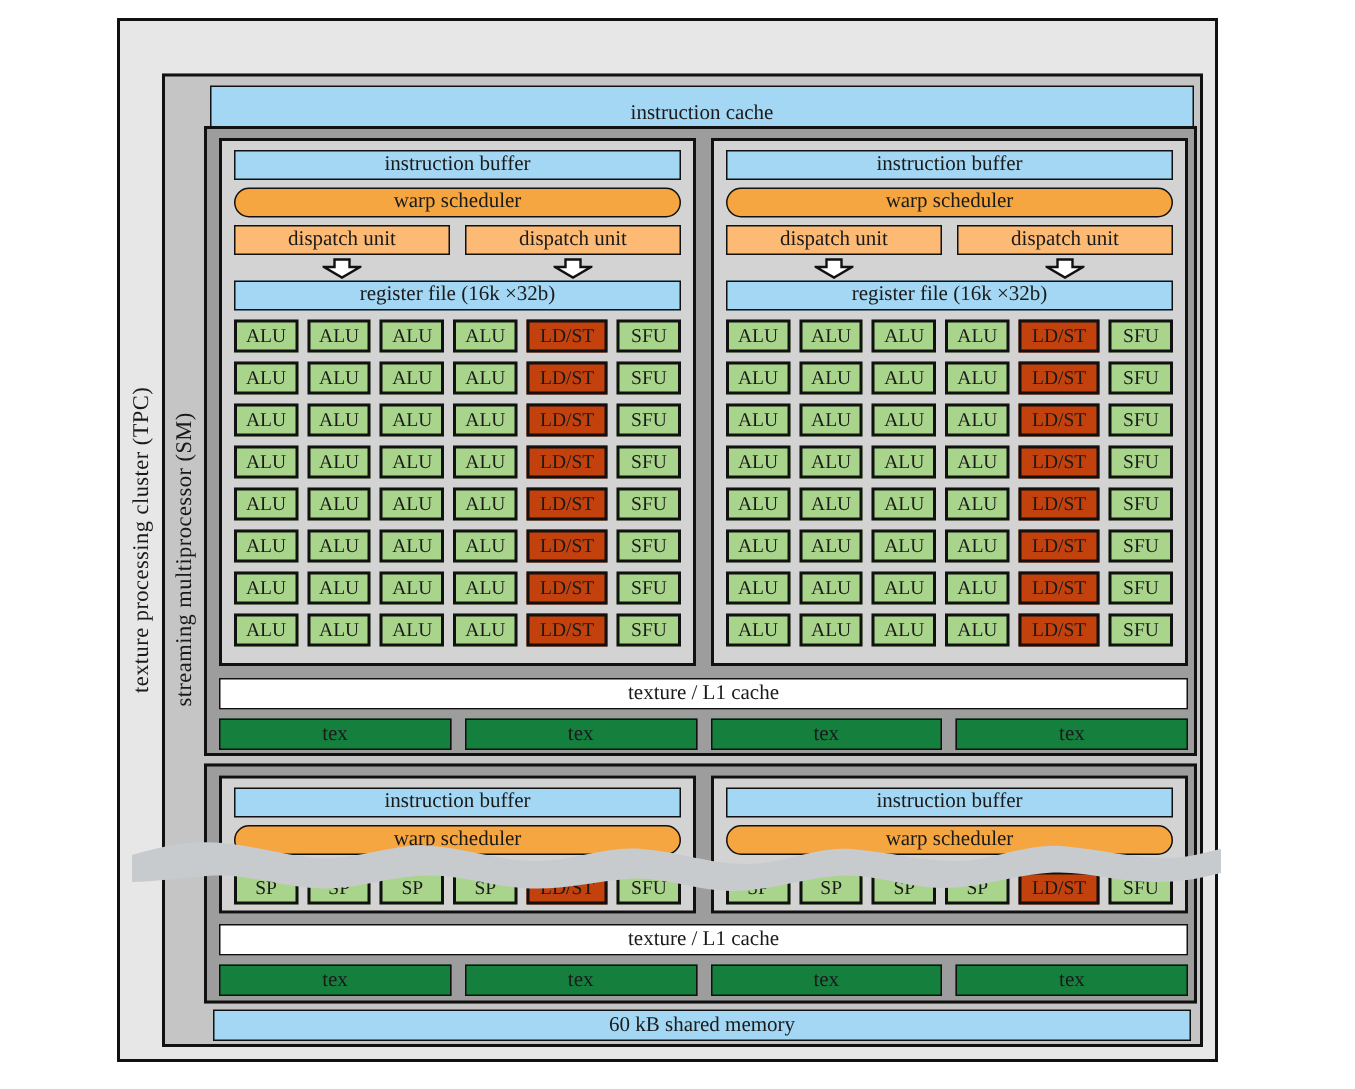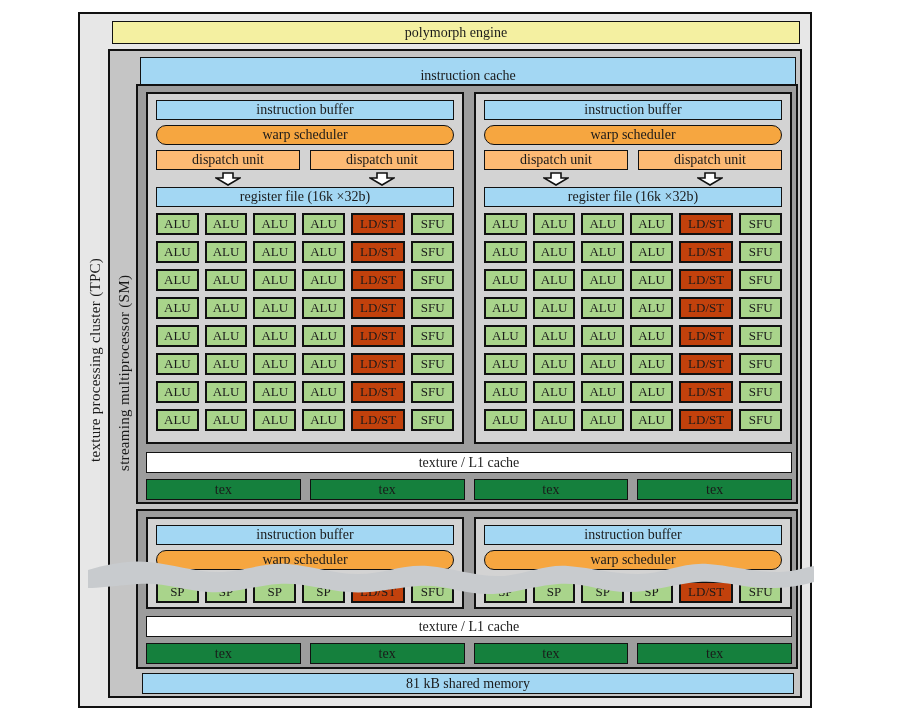--- a/index.html
+++ b/index.html
@@ -43,23 +43,20 @@
   .tear { position:absolute; z-index:6; pointer-events:none; }
 </style>
 </head>
 <body>
 
 <div class="canvas">
 
   <div class="abs tpc-box" style="left:78px; top:12px; width:734px; height:696px;"></div>
   <div class="vlabel" style="left:80px; top:14px; width:30px; height:692px;">texture processing cluster (TPC)</div>
 
-  <div class="bar yellow" style="left:112px; top:21px; width:688px; height:23px;">
-    <span>polymorph engine</span>
-  </div>
 
   <div class="abs sm-box" style="left:108px; top:49px; width:694px; height:649px;"></div>
   <div class="vlabel" style="left:110px; top:51px; width:28px; height:644px;">streaming multiprocessor (SM)</div>
 
   <div class="bar blue" style="left:140px; top:57px; width:656px; height:38px;">
     <span>instruction cache</span>
   </div>
 
   <div class="abs partition" style="left:136px; top:84px; width:662px; height:420px; position:absolute;">
 
@@ -315,21 +312,21 @@
       <div class="texbox">
           <span>tex</span>
         </div>
       <div class="texbox">
           <span>tex</span>
         </div>
     </div>
   </div>
 
   <div class="bar blue" style="left:142px; top:673px; width:652px; height:21px;">
-    <span>81 kB shared memory</span>
+    <span>60 kB shared memory</span>
   </div>
 
   <svg class="tear" style="left:88px; top:554px; width:726px; height:48px;" viewBox="0 0 726 48">
     <path fill="#c8cbce" d="
       M0 16
       C 20 10, 40 6, 60 8
       C 85 10, 105 18, 130 18
       C 155 18, 175 8, 200 10
       C 225 12, 245 20, 270 20
       C 295 20, 315 10, 340 12

